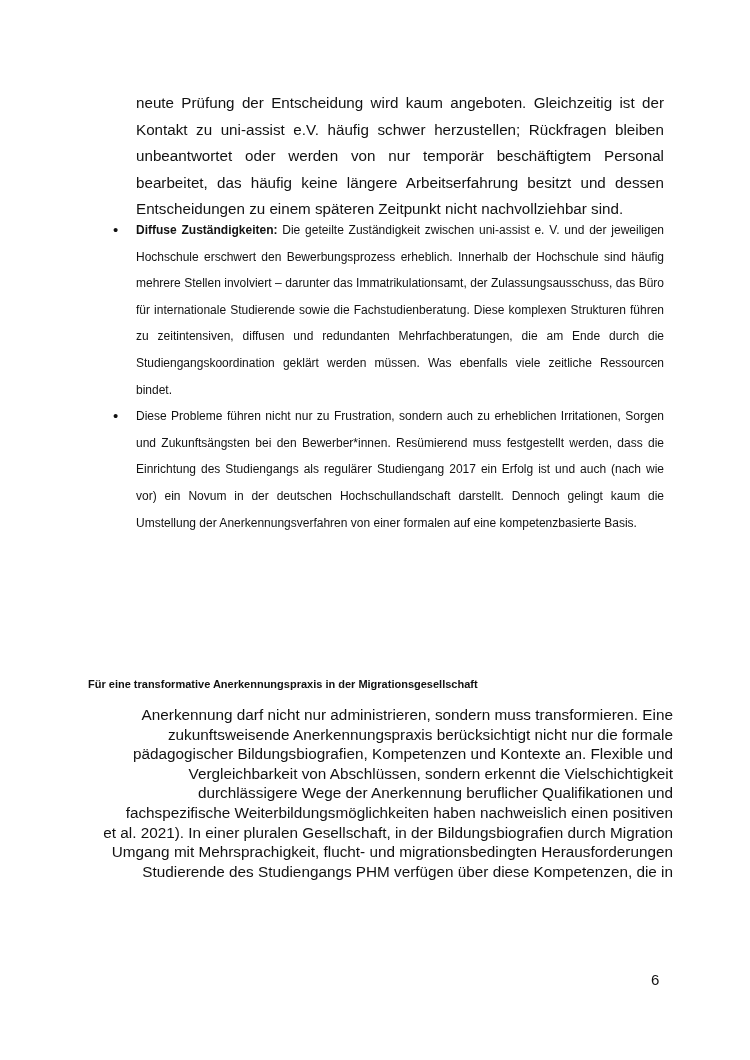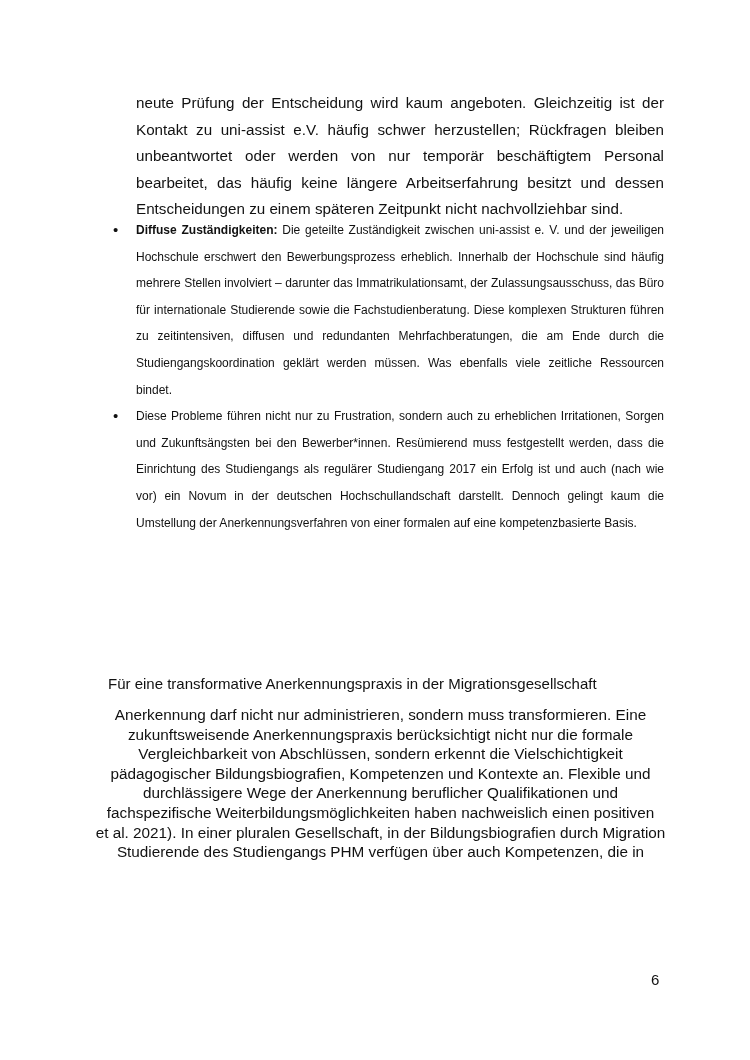--- a/index.html
+++ b/index.html
@@ -8,24 +8,24 @@
   .page { position: absolute; left: 0; top: 0; width: 750px; height: 1060px; background: #fff; padding-left: 39px; }
 
   .cont { position: absolute; left: 136px; top: 90px; width: 528px;
           font-size: 15.2px; line-height: 26.6px; text-align: justify; }
 
   .bullets { position: absolute; left: 136px; top: 217px; width: 528px; margin: 0; padding: 0; list-style: none; }
   .bullets li { position: relative; font-size: 12px; line-height: 26.6px; text-align: justify; }
   .bullets li::before { content: "\2022"; position: absolute; left: -23px; top: 0; font-size: 15px; }
 
   .heading { position: absolute; left: 88px; top: 674px; width: 590px;
-             font-size: 15px; font-weight: normal; line-height: 20px; margin-left: 20px; }
+             font-size: 11px; font-weight: bold; line-height: 20px; }
 
   .body-para { position: absolute; left: 88px; top: 705px; width: 585px;
-               font-size: 15.3px; line-height: 19.6px; text-align: center; }
+               font-size: 15.3px; line-height: 19.6px; text-align: right; }
 
   .page-number { position: absolute; left: 651px; top: 971px; font-size: 15px; }
   b { font-weight: bold; }
 </style>
 </head>
 <body>
 
 <div class="page">
 
   <p class="cont" style="margin:0">neute Prüfung der Entscheidung wird kaum angeboten. Gleichzeitig ist der Kontakt zu uni-assist e.V. häufig schwer herzustellen; Rückfragen bleiben unbeantwortet oder werden von nur temporär beschäftigtem Personal bearbeitet, das häufig keine längere Arbeitserfahrung besitzt und dessen Entscheidungen zu einem späteren Zeitpunkt nicht nachvollziehbar sind.</p>
@@ -33,22 +33,23 @@
   <ul class="bullets">
     <li><b>Diffuse Zuständigkeiten:</b><span> Die geteilte Zuständigkeit zwischen uni-assist e. V. und der jeweiligen Hochschule erschwert den Bewerbungsprozess erheblich. Innerhalb der Hochschule sind häufig mehrere Stellen involviert – darunter das Immatrikulationsamt, der Zulassungsausschuss, das Büro für internationale Studierende sowie die Fachstudienberatung. Diese komplexen Strukturen führen zu zeitintensiven, diffusen und redundanten Mehrfachberatungen, die am Ende durch die Studiengangskoordination geklärt werden müssen. Was ebenfalls viele zeitliche Ressourcen bindet.</span></li>
     <li><span>Diese Probleme führen nicht nur zu Frustration, sondern auch zu erheblichen Irritationen, Sorgen und Zukunftsängsten bei den Bewerber*innen. Resümierend muss festgestellt werden, dass die Einrichtung des Studiengangs als regulärer Studiengang 2017 ein Erfolg ist und auch (nach wie vor) ein Novum in der deutschen Hochschullandschaft darstellt. Dennoch gelingt kaum die Umstellung der Anerkennungsverfahren von einer formalen auf eine kompetenzbasierte Basis.</span></li>
   </ul>
 
   <div class="heading">Für eine transformative Anerkennungspraxis in der Migrationsgesellschaft</div>
 
   <div class="body-para">
     <div>Anerkennung darf nicht nur administrieren, sondern muss transformieren. Eine</div>
     <div>zukunftsweisende Anerkennungspraxis berücksichtigt nicht nur die formale</div>
+    <div>pädagogischer Bildungsbiografien, Kompetenzen und Kontexte an. Flexible und</div>
     <div>Vergleichbarkeit von Abschlüssen, sondern erkennt die Vielschichtigkeit</div>
-    <div>pädagogischer Bildungsbiografien, Kompetenzen und Kontexte an. Flexible und</div>
     <div>durchlässigere Wege der Anerkennung beruflicher Qualifikationen und</div>
     <div>fachspezifische Weiterbildungsmöglichkeiten haben nachweislich einen positiven</div>
     <div>et al. 2021). In einer pluralen Gesellschaft, in der Bildungsbiografien durch Migration</div>
-    <div>Studierende des Studiengangs PHM verfügen über auch Kompetenzen, die in</div>
+    <div>Umgang mit Mehrsprachigkeit, flucht- und migrationsbedingten Herausforderungen</div>
+    <div>Studierende des Studiengangs PHM verfügen über diese Kompetenzen, die in</div>
   </div>
 
   <div class="page-number">6</div>
 </div>
 
 </body></html>

